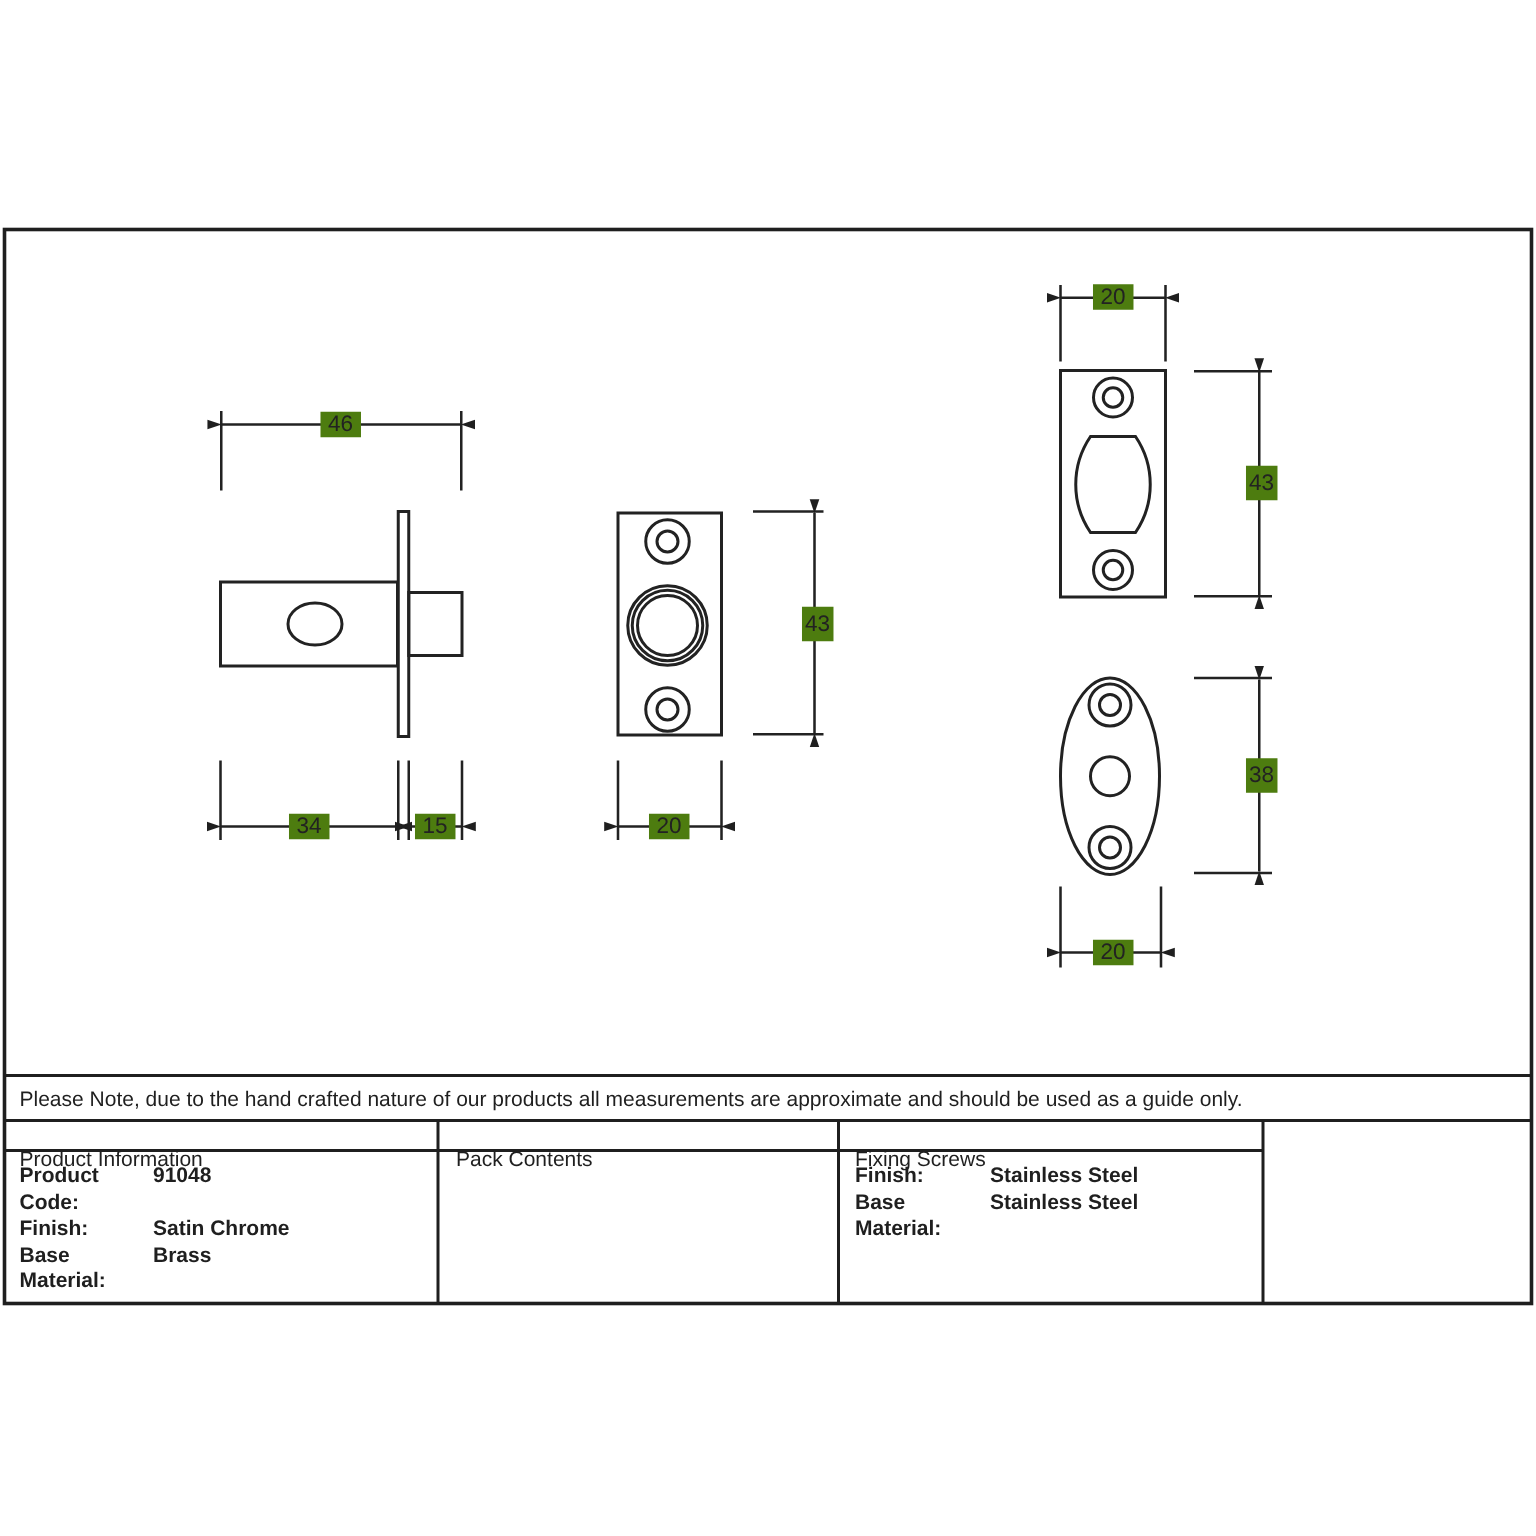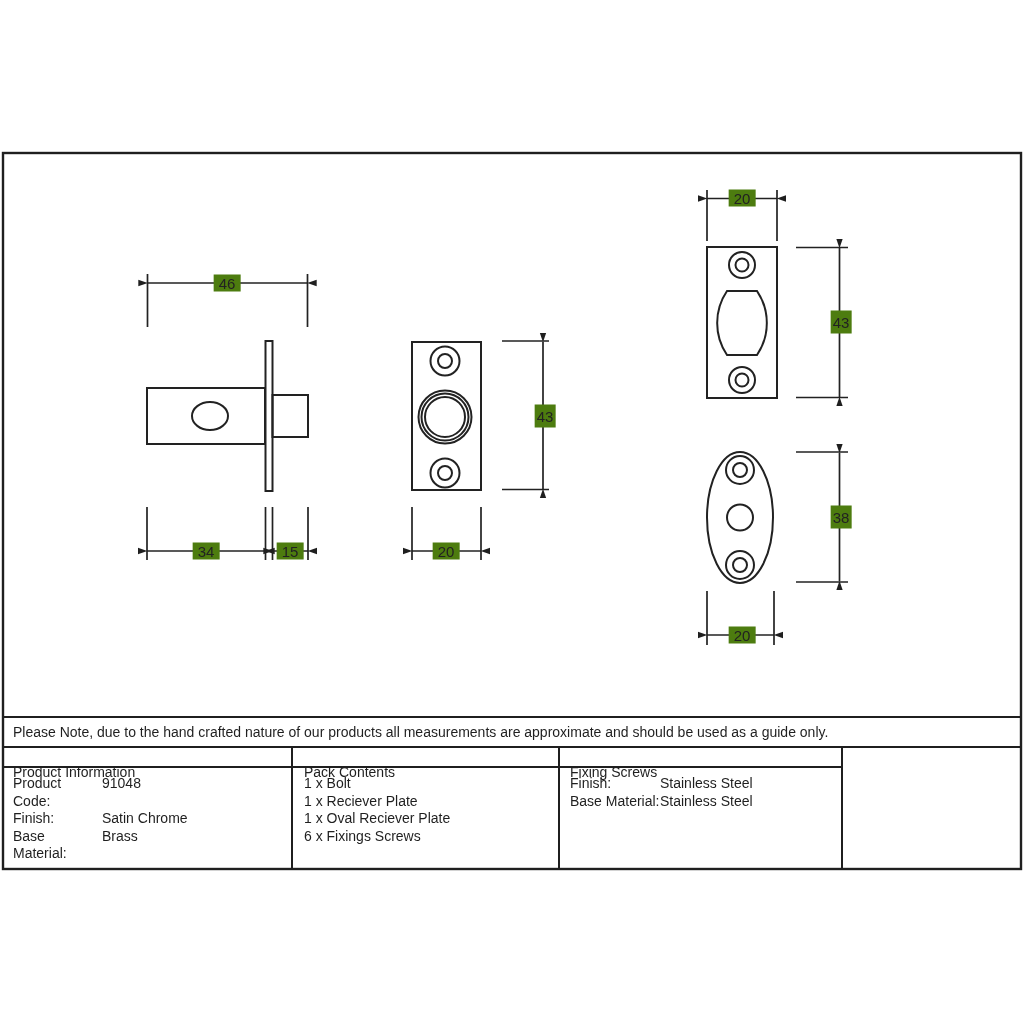--- a/index.html
+++ b/index.html
@@ -12,21 +12,21 @@
   .dim{position:absolute;transform:translate(-50%,-50%);background:#4d7c0f;
        font-size:15px;color:#222;padding:0 5px;white-space:nowrap;line-height:17px;}
   .dim.v{padding:3px 2px;}
 
   .note{position:absolute;left:13px;top:718px;height:26px;line-height:29px;
         font-size:14px;white-space:nowrap;}
 
   .th{position:absolute;top:747.5px;height:19px;line-height:20px;font-size:14px;margin-top:14px;}
   .th.pi{left:13px;} .th.pc{left:304px;} .th.fs{left:570px;}
 
-  .cell{position:absolute;top:775px;font-size:14px;line-height:17.5px;}
+  .cell{position:absolute;top:775px;font-size:14px;line-height:17.5px;font-weight:bold;}
   .cell.pi{left:13px;width:275px;}
   .cell.pc{left:304px;width:250px;}
   .cell.fs{left:570px;width:268px;}
   .kvrow{display:flex;}
   .cell.pi .k{flex:0 0 89px;}
   .cell.fs .k{flex:0 0 90px;}
 
   
   .logo{position:absolute;left:850px;top:771px;width:168px;height:72px;}
   .logo .anvil-a{position:absolute;left:22px;top:11px;width:48px;height:40px;}
@@ -160,26 +160,20 @@
     <div class="kvrow">
         <span class="k">Finish:</span>
         <span class="v">Satin Chrome</span>
       </div>
     <div class="kvrow">
         <span class="k">Base Material:</span>
         <span class="v">Brass</span>
       </div>
   </div>
 
-  <div class="cell pc">
-    <div>1 x Bolt</div>
-    <div>1 x Reciever Plate</div>
-    <div>1 x Oval Reciever Plate</div>
-    <div>6 x Fixings Screws</div>
-  </div>
 
   <div class="cell fs">
     <div class="kvrow">
         <span class="k">Finish:</span>
         <span class="v">Stainless Steel</span>
       </div>
     <div class="kvrow">
         <span class="k">Base Material:</span>
         <span class="v">Stainless Steel</span>
       </div>

